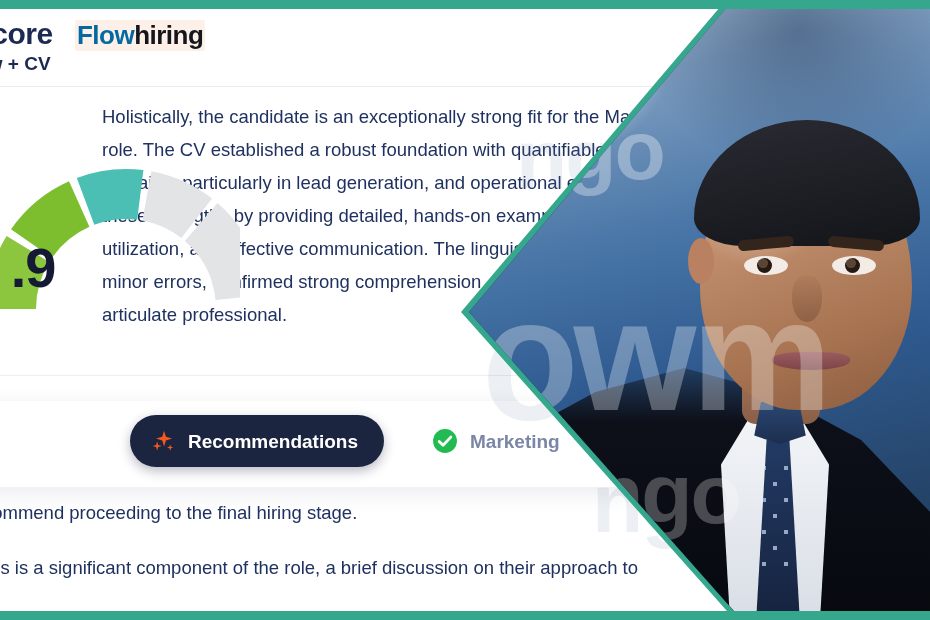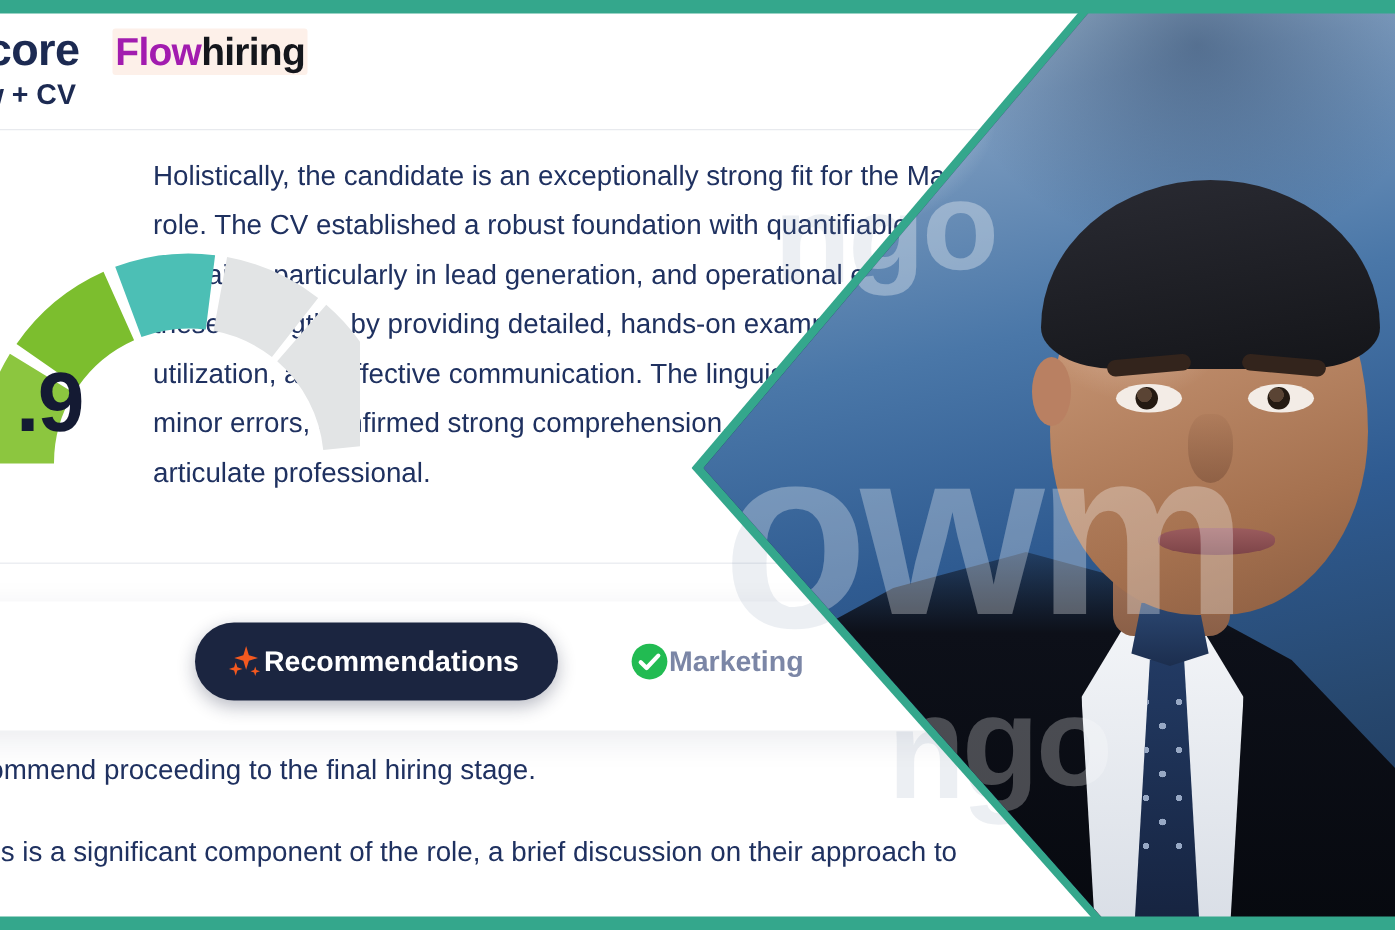--- a/index.html
+++ b/index.html
@@ -44,21 +44,21 @@
     display:flex;align-items:baseline;gap:22px;
     white-space:nowrap;
   }
   .page-title{
     font-size:30px;font-weight:bold;color:#1c2a52;letter-spacing:-.4px;
   }
   .brand{
     font-size:26px;font-weight:bold;letter-spacing:-.5px;
     background:#fdf0e9;padding:0 2px;border-radius:2px;
   }
-  .brand .b1{color:#a21caf;}
+  .brand .b1{color:#0369a1;}
   .brand .b2{color:#14161c;}
   .subtitle{
     position:absolute;left:-46px;top:44px;
     font-size:19px;font-weight:bold;color:#1c2a52;white-space:nowrap;
   }
 
   .divider{
     position:absolute;left:0;top:77px;width:930px;height:1px;
     background:#e8eaee;
   }
@@ -109,21 +109,21 @@
     background:#ffffff;
     border-radius:46px;
     box-shadow:0 6px 22px rgba(25,35,70,.09);
   }
   .tabbar{
     position:absolute;left:350px;top:14px;
     display:flex;align-items:center;gap:26px;
     white-space:nowrap;
   }
   .tab{
-    display:flex;align-items:center;
+    display:flex;align-items:center;gap:12px;
     padding:12px 22px;border-radius:34px;
     font-size:19px;font-weight:bold;color:#7b86a6;
   }
   .tab.active{
     background:#1b2540;color:#ffffff;
     padding:13px 26px 13px 20px;
     box-shadow:0 4px 12px rgba(20,28,56,.3);
   }
   .tab-ico{width:26px;height:26px;flex:0 0 auto;display:block;}
   .tab-label{line-height:1;}

